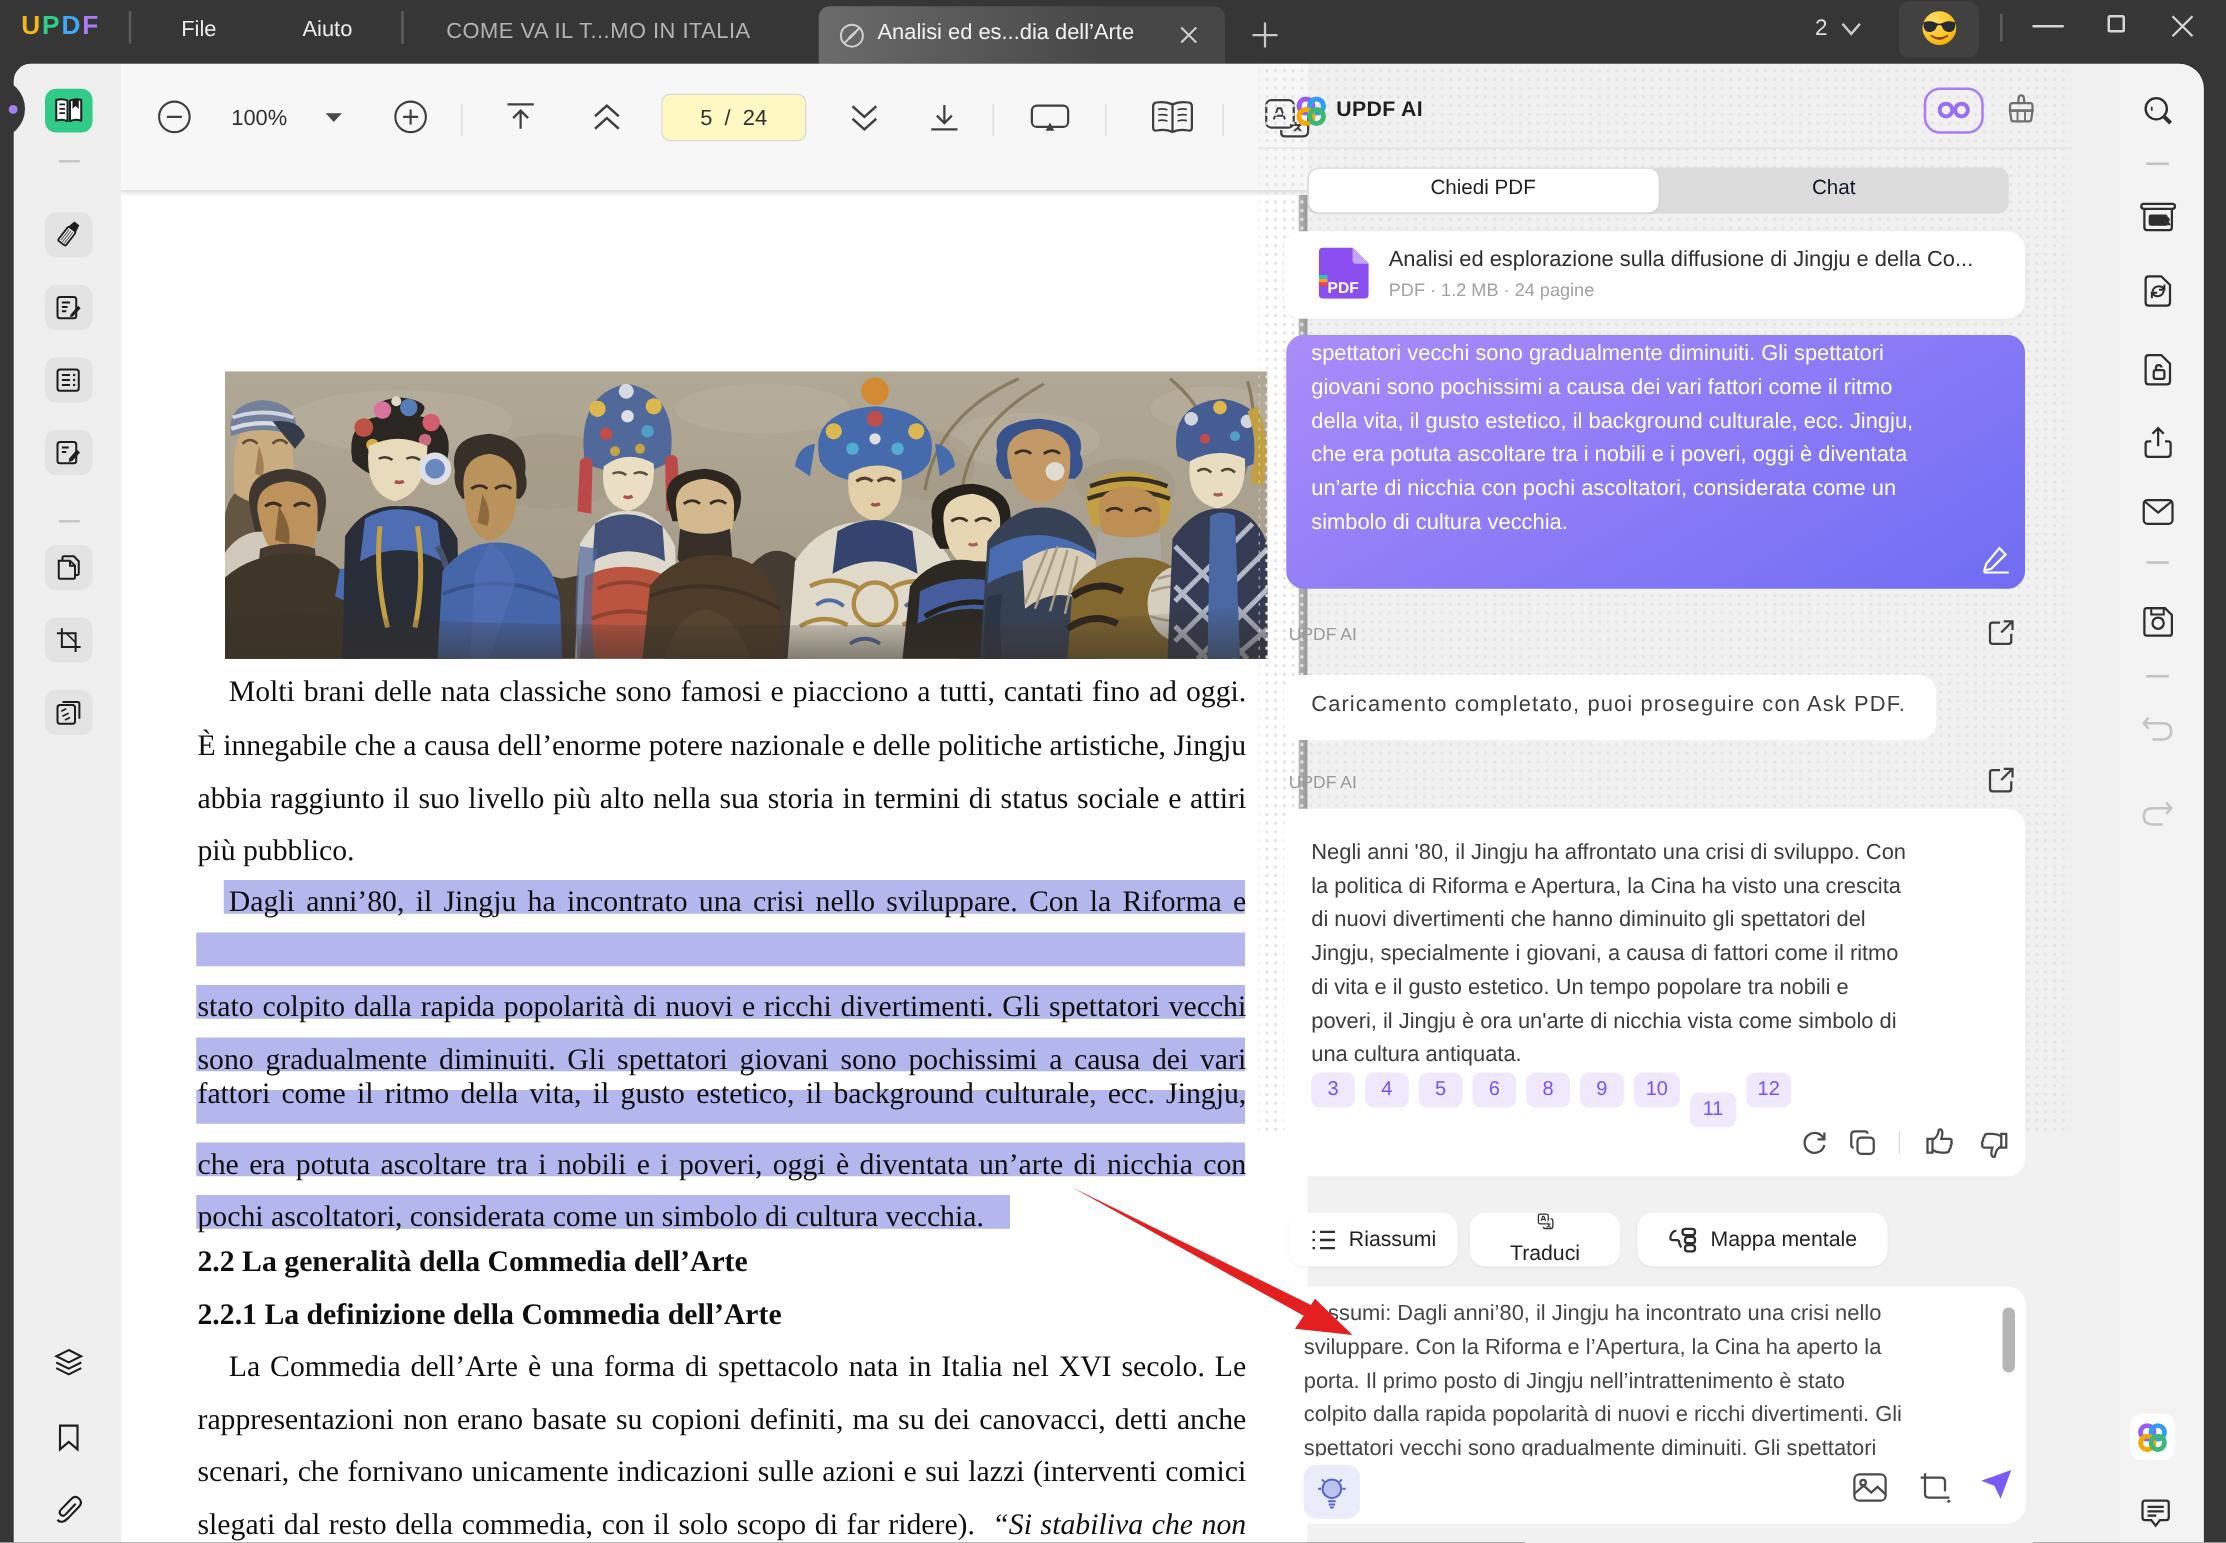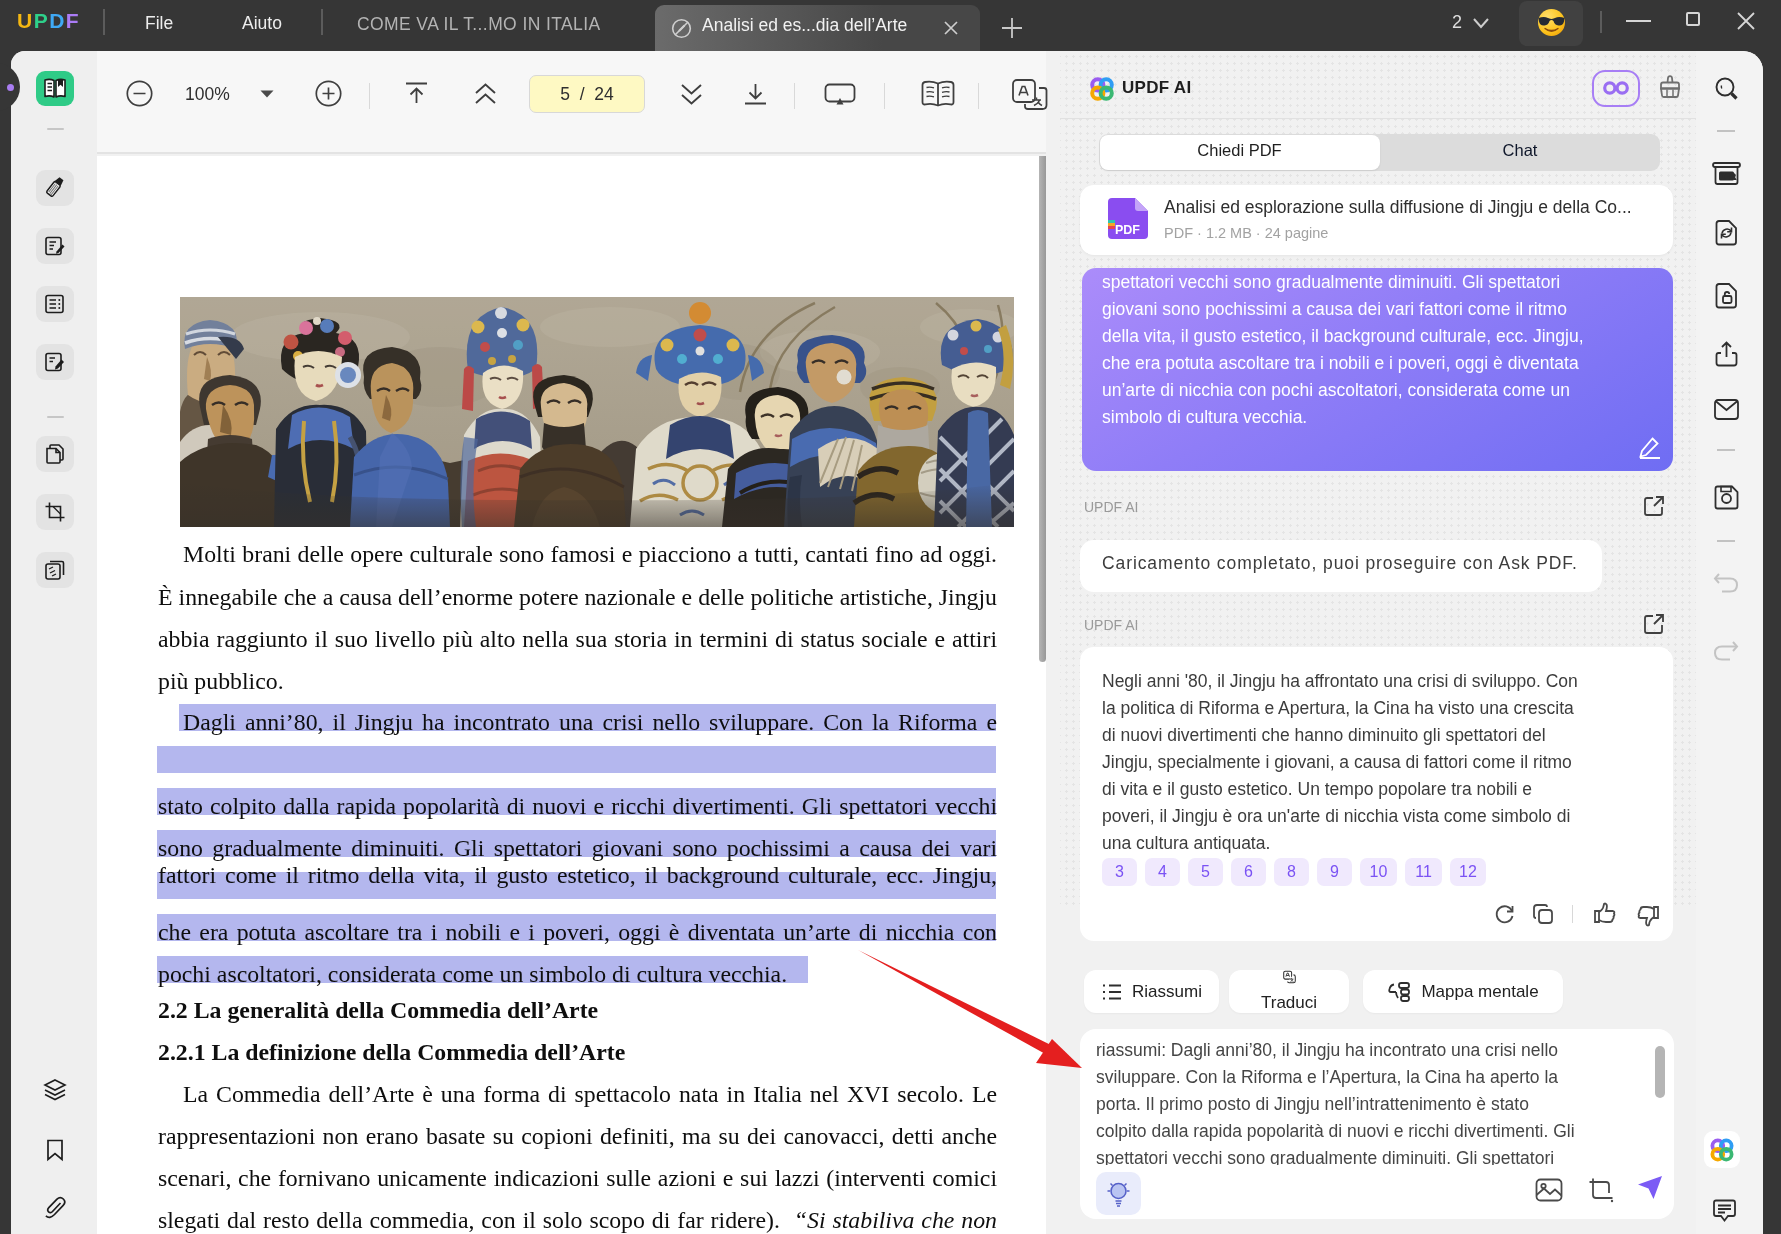--- a/index.html
+++ b/index.html
@@ -28,21 +28,21 @@
   .tsep { position:absolute; top:32px; width:1px; height:26px; background:#d9d9d9; }
 
   
   #pdf { position:absolute; left:86px; top:105px; width:949px; height:1078px; background:#fff; }
   .serif { font-family:"Liberation Serif", serif; font-size:23.8px; color:#0e0e0e; }
   .pline { position:absolute; left:61px; width:839px; height:42px; line-height:42px; white-space:nowrap; }
   .just { text-align:justify; text-align-last:justify; white-space:normal; }
   .hl { position:absolute; background:#b4b7ee; }
 
   
-  #ai { position:absolute; left:1049px; top:0; width:650px; height:857px;
+  #ai { position:absolute; left:996px; top:0; width:650px; height:857px;
         background-image:radial-gradient(#e4e4e4 1.1px, transparent 1.2px);
         background-size:7px 7px; background-position:3px 2px; }
   .card { position:absolute; background:#fff; border-radius:14px; }
   .chip { width:35px; height:28px; background:#f0e9fd; color:#7a52f4; border-radius:7px; font-size:16px; text-align:center; line-height:28px; }
   .btn { position:absolute; height:43px; background:#fff; border-radius:12px; display:flex; align-items:center; justify-content:center; gap:9px; font-size:17px; color:#222; box-shadow:0 1px 2px rgba(0,0,0,.04); }
 
   
   #rsidebar { position:absolute; left:1685px; top:0; width:67px; height:1183px; background:#f3f3f3; }
 
   svg { display:block; }
@@ -404,21 +404,21 @@
     </svg>
 
     <div class="hl" style="left:82px;top:548px;width:817px;height:27px;"></div>
     <div class="hl" style="left:60px;top:590px;width:839px;height:27px;"></div>
     <div class="hl" style="left:60px;top:632px;width:839px;height:27px;"></div>
     <div class="hl" style="left:60px;top:674px;width:839px;height:27px;"></div>
     <div class="hl" style="left:60px;top:716px;width:839px;height:27px;"></div>
     <div class="hl" style="left:60px;top:758px;width:839px;height:27px;"></div>
     <div class="hl" style="left:60px;top:800px;width:651px;height:27px;"></div>
 
-    <div class="pline serif just" style="top:377px;padding-left:25px;">Molti brani delle opere culturale sono famosi e piacciono a tutti, cantati fino ad oggi.</div>
+    <div class="pline serif just" style="top:377px;padding-left:25px;">Molti brani delle nata classiche sono famosi e piacciono a tutti, cantati fino ad oggi.</div>
     <div class="pline serif just" style="top:420px;">È innegabile che a causa dell’enorme potere nazionale e delle politiche artistiche, Jingju</div>
     <div class="pline serif just" style="top:462px;">abbia raggiunto il suo livello più alto nella sua storia in termini di status sociale e attiri</div>
     <div class="pline serif" style="top:504px;">più pubblico.</div>
 
     <div class="pline serif just" style="top:545px;padding-left:25px;">Dagli anni’80, il Jingju ha incontrato una crisi nello sviluppare. Con la Riforma e</div>
     <div class="pline serif just" style="top:629px;">stato colpito dalla rapida popolarità di nuovi e ricchi divertimenti. Gli spettatori vecchi</div>
     <div class="pline serif just" style="top:671px;">sono gradualmente diminuiti. Gli spettatori giovani sono pochissimi a causa dei vari</div>
     <div class="pline serif just" style="top:698px;">fattori come il ritmo della vita, il gusto estetico, il background culturale, ecc. Jingju,</div>
     <div class="pline serif just" style="top:755px;">che era potuta ascoltare tra i nobili e i poveri, oggi è diventata un’arte di nicchia con</div>
     <div class="pline serif" style="top:797px;">pochi ascoltatori, considerata come un simbolo di cultura vecchia.</div>
@@ -502,21 +502,21 @@
     <div class="card" style="left:20px;top:596px;width:593px;height:294px;">
       <div class="abs" style="left:22px;top:21px;width:570px;font-size:17.5px;line-height:27px;color:#3c3c3c;white-space:nowrap;">Negli anni '80, il Jingju ha affrontato una crisi di sviluppo. Con<br>la politica di Riforma e Apertura, la Cina ha visto una crescita<br>di nuovi divertimenti che hanno diminuito gli spettatori del<br>Jingju, specialmente i giovani, a causa di fattori come il ritmo<br>di vita e il gusto estetico. Un tempo popolare tra nobili e<br>poveri, il Jingju è ora un'arte di nicchia vista come simbolo di<br>una cultura antiquata.</div>
       <div class="abs" style="left:22px;top:211px;display:flex;gap:8px;">
         <div class="chip">3</div>
           <div class="chip">4</div>
           <div class="chip">5</div>
           <div class="chip">6</div>
           <div class="chip">8</div>
           <div class="chip">9</div>
           <div class="chip" style="width:37px;">10</div>
-          <div class="chip" style="width:37px;">11</div>
+          <div class="chip" style="width:37px;margin-top:16px;">11</div>
           <div class="chip" style="width:36px;">12</div>
       </div>
       <svg class="abs" style="left:413px;top:255px;" width="23" height="24" viewBox="0 0 23 24" fill="none" stroke="#4a4a4a" stroke-width="1.8">
         <path d="M19 9 A8 8 0 1 0 19.5 14"></path>
           <path d="M19.5 4 V9.5 H14"></path>
       </svg>
       <svg class="abs" style="left:451px;top:255px;" width="24" height="24" viewBox="0 0 24 24" fill="none" stroke="#4a4a4a" stroke-width="1.8">
         <rect x="8" y="8" width="13" height="13" rx="3"></rect>
           <path d="M5 16 Q3 16 3 14 V6 Q3 3 6 3 H14 Q16 3 16 5"></path>
       </svg>

